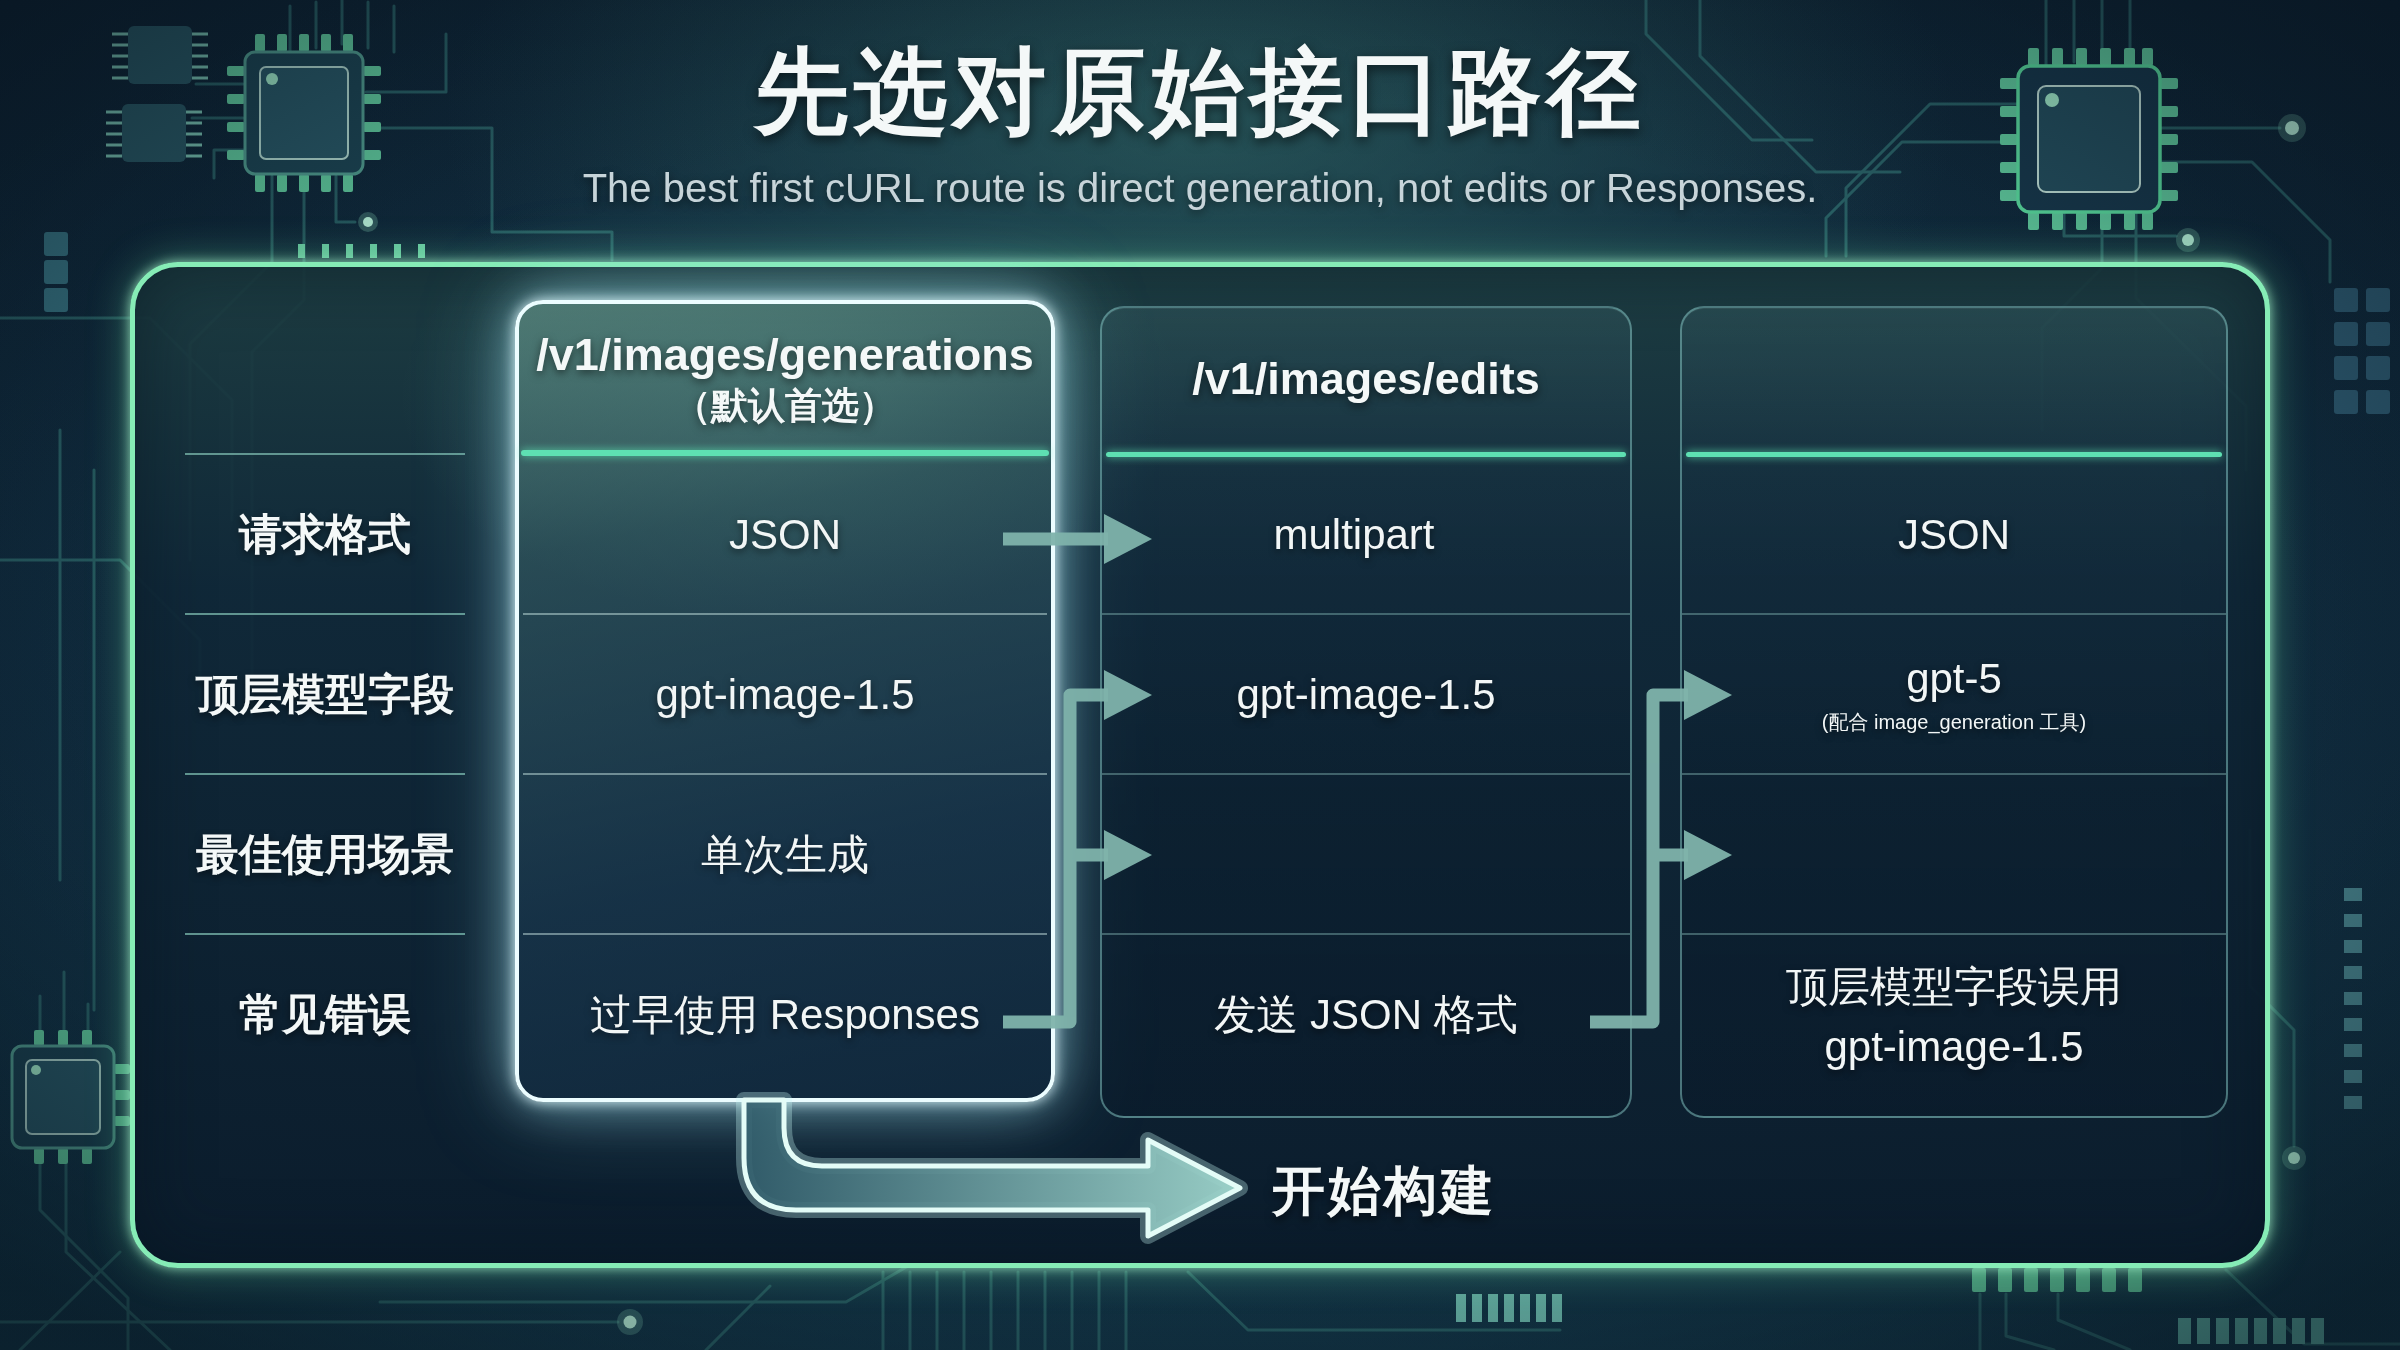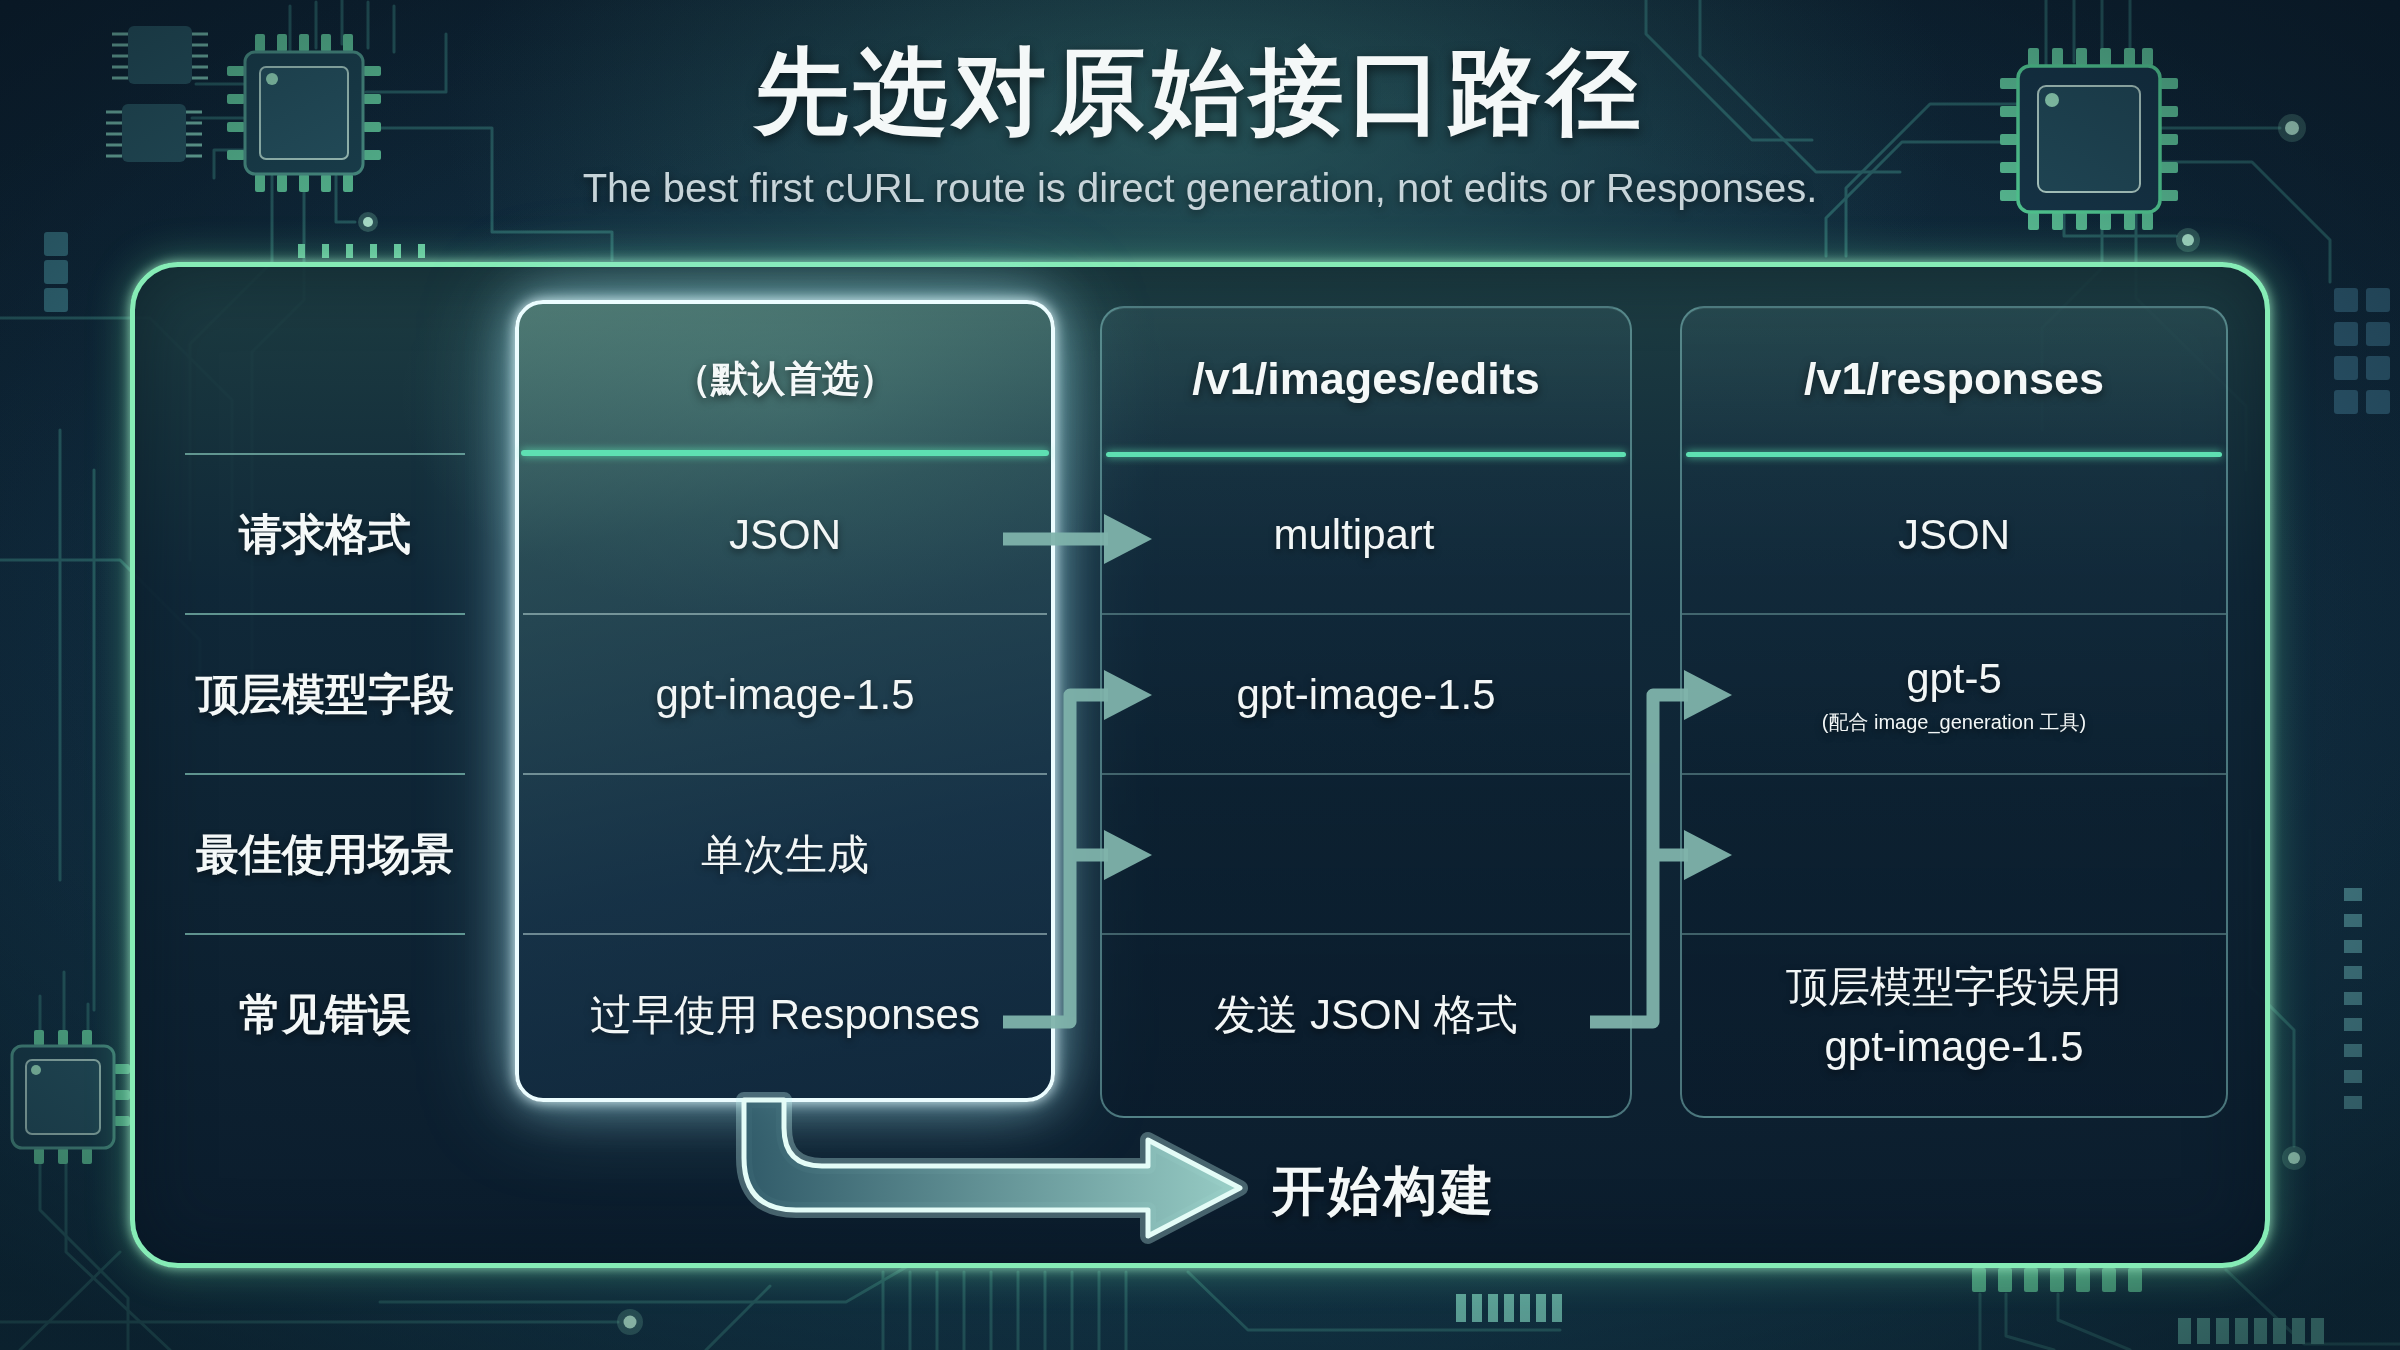--- a/index.html
+++ b/index.html
@@ -291,27 +291,25 @@
   <div class="rowlabel" style="left:185px;top:457px;width:280px;height:156px;">请求格式</div>
   <div class="rowlabel" style="left:185px;top:617px;width:280px;height:156px;">顶层模型字段</div>
   <div class="rowlabel" style="left:185px;top:777px;width:280px;height:156px;">最佳使用场景</div>
   <div class="rowlabel" style="left:185px;top:937px;width:280px;height:156px;">常见错误</div>
 
   <div class="card card1"></div>
   <div class="card card2"></div>
   <div class="card card3"></div>
 
   <div class="hdr" style="left:521px;top:308px;width:528px;height:142px;">
+    <div class="hdr-main">/v1/images/generations</div>
     <div class="hdr-sub">（默认首选）</div>
   </div>
   <div class="hdr" style="left:1106px;top:306px;width:520px;height:146px;">
     <div class="hdr-main">/v1/images/edits</div>
-  </div>
-  <div class="hdr" style="left:1686px;top:306px;width:536px;height:146px;">
-    <div class="hdr-main">/v1/responses</div>
   </div>
 
   <div class="underline" style="left:521px;top:450px;width:528px;height:6px;"></div>
   <div class="underline" style="left:1106px;top:452px;width:520px;"></div>
   <div class="underline" style="left:1686px;top:452px;width:536px;"></div>
 
   <div class="carddiv" style="left:523px;top:613px;width:524px;background:rgba(215,245,240,.45);"></div>
   <div class="carddiv" style="left:523px;top:773px;width:524px;background:rgba(215,245,240,.45);"></div>
   <div class="carddiv" style="left:523px;top:933px;width:524px;background:rgba(215,245,240,.45);"></div>
   <div class="carddiv" style="left:1102px;top:613px;width:528px;"></div>

